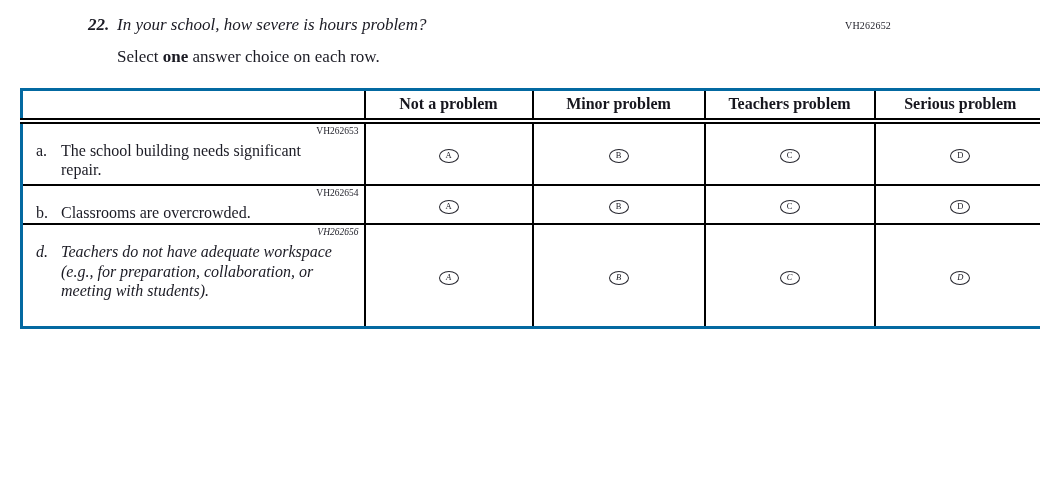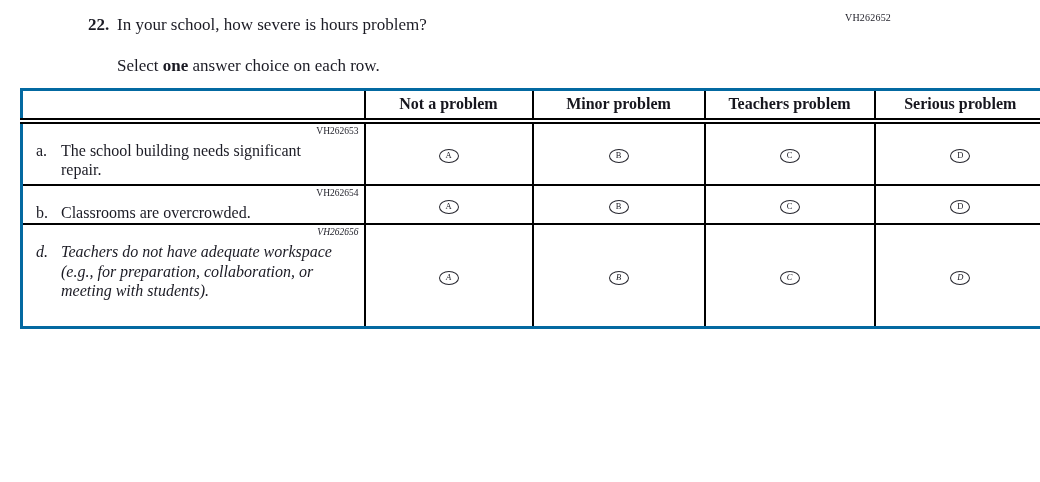--- a/index.html
+++ b/index.html
@@ -6,29 +6,29 @@
   html, body { background: #ffffff; }
   body {
     width: 1040px; height: 482px;
     position: relative;
     overflow: hidden;
     font-family: "Liberation Serif", serif;
     color: #1b1b24;
   }
   .top-code {
     position: absolute;
-    left: 845px; top: 12px;
+    left: 845px; top: 20px;
     font-size: 10px;
     letter-spacing: 0.2px;
     color: #23232c;
   }
   .question-block { padding: 15px 0 0 88px; }
-  .q-line1 { display: flex; font-size: 17px; }
+  .q-line1 { display: flex; font-size: 17px; font-style: italic; }
   .q-num { font-weight: bold; width: 29px; flex-shrink: 0; }
-  .q-line2 { margin-left: 29px; margin-top: 21px; font-size: 17px; }
+  .q-line2 { margin-left: 29px; margin-top: 12px; font-size: 17px; }
   .q-line2 b { font-weight: bold; }
 
   table.answer-table {
     position: absolute;
     left: 20px; top: 88px;
     width: 1025px;
     border-collapse: collapse;
     table-layout: fixed;
     border: 3px solid #0369a1;
   }

